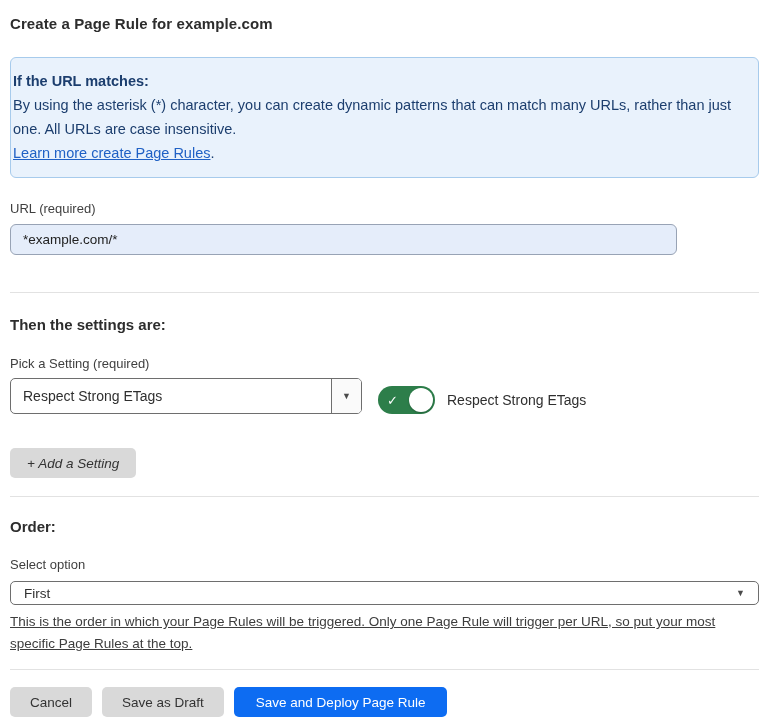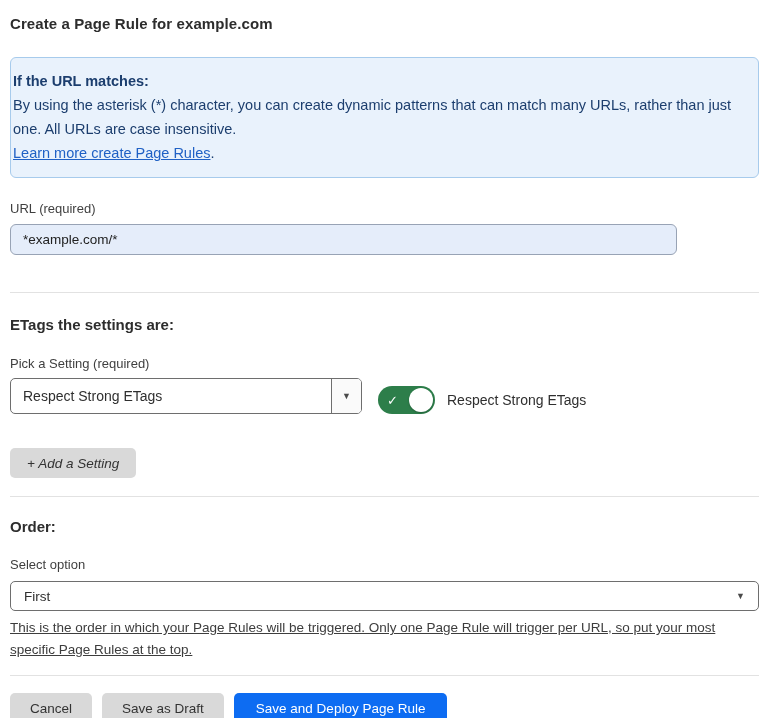--- a/index.html
+++ b/index.html
@@ -170,21 +170,21 @@
     padding: 8px 17px;
     display: block;
     font-style: italic;
   }
 
   .order-select-label { margin-top: 19px; }
 
   .order-select {
     margin-top: 7px;
     width: 749px;
-    height: 30px;
+    height: 24px;
     background: #ffffff;
     border: 1px solid #6e6e6e;
     border-radius: 5px;
     display: flex;
     align-items: center;
     justify-content: space-between;
     padding: 0 13px;
     font-size: 13.5px;
     color: #2f2f2f;
     cursor: pointer;
@@ -225,21 +225,21 @@
     <div class="info-heading">If the URL matches:</div>
     <div class="info-body">By using the asterisk (*) character, you can create dynamic patterns that can match many URLs, rather than just one. All URLs are case insensitive.</div>
     <div><a class="info-link">Learn more create Page Rules</a><span>.</span></div>
   </div>
 
   <div class="field-label url-label">URL (required)</div>
   <input class="url-input" type="text" value="*example.com/*" style="">
 
   <hr class="divider divider-1">
 
-  <div class="section-heading settings-heading">ETags the settings are:</div>
+  <div class="section-heading settings-heading">Then the settings are:</div>
 
   <div class="field-label pick-label">Pick a Setting (required)</div>
 
   <div class="setting-row">
     <div class="setting-select" role="combobox">
       <span class="select-value">Respect Strong ETags</span>
       <span class="select-arrow-box">
         <span class="arrow-glyph">▼</span>
       </span>
     </div>

